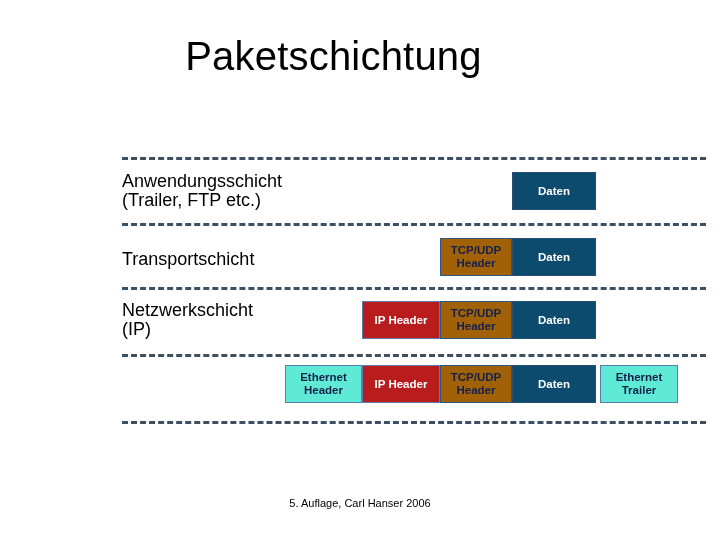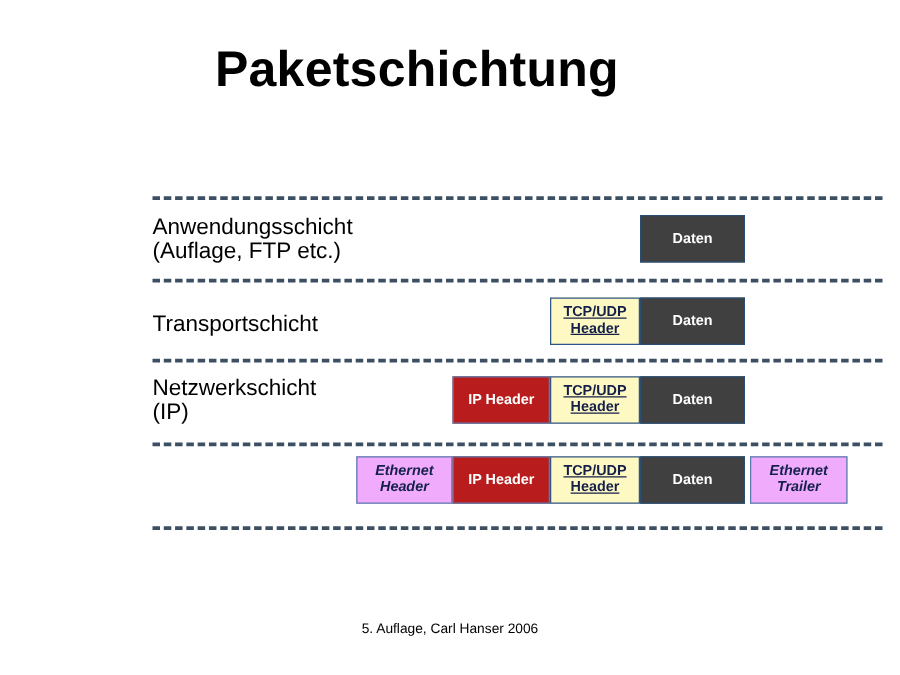--- a/index.html
+++ b/index.html
@@ -23,21 +23,21 @@
   }
 
   
   #slide-title {
     position: absolute;
     left: 0;
     top: 34px;
     width: 667px;
     text-align: center;
     font-size: 40px;
-    font-weight: 700;
+    font-weight: 400;
     color: #000000;
     letter-spacing: 0.2px;
     white-space: nowrap;
   }
 
   
   .rule {
     position: absolute;
     left: 122px;
     width: 584px;
@@ -74,40 +74,38 @@
     display: flex;
     align-items: center;
     justify-content: center;
     text-align: center;
     font-size: 11.5px;
     font-weight: bold;
     line-height: 13px;
     white-space: pre-line;
   }
   .pkt-daten {
-    background: #404040;
+    background: #0c4a6e;
     color: #ffffff;
     border-color: #2a4d73;
   }
   .pkt-tcp {
-    background: #fef9c3;
+    background: #a16207;
     color: #14204a;
     border-color: #2f5488;
-    text-decoration: underline;
   }
   .pkt-ip {
     background: #b91c1c;
     color: #ffffff;
     border-color: #5a7cb0;
   }
   .pkt-eth {
-    background: #f0abfc;
+    background: #5eead4;
     color: #14204a;
     border-color: #5a7cb0;
-    font-style: italic;
   }
 
   
   #footer {
     position: absolute;
     left: 0;
     top: 496px;
     width: 720px;
     text-align: center;
     font-size: 11px;
@@ -126,21 +124,21 @@
   <div id="slide-title">Paketschichtung</div>
 
   <div class="rule" style="top:157px;"></div>
   <div class="rule" style="top:223px;"></div>
   <div class="rule" style="top:287px;"></div>
   <div class="rule" style="top:354px;"></div>
   <div class="rule" style="top:421px;"></div>
 
   <div class="layer-label" style="top:172px;">
     <span class="l1">Anwendungsschicht</span>
-    <span class="l2">(Auflage, FTP etc.)</span>
+    <span class="l2">(Trailer, FTP etc.)</span>
   </div>
 
   <div class="layer-label" style="top:238px;margin-top:12px;">
     <span class="l1">Transportschicht</span>
   </div>
 
   <div class="layer-label" style="top:301px;">
     <span class="l1">Netzwerkschicht</span>
     <span class="l2">(IP)</span>
   </div>

